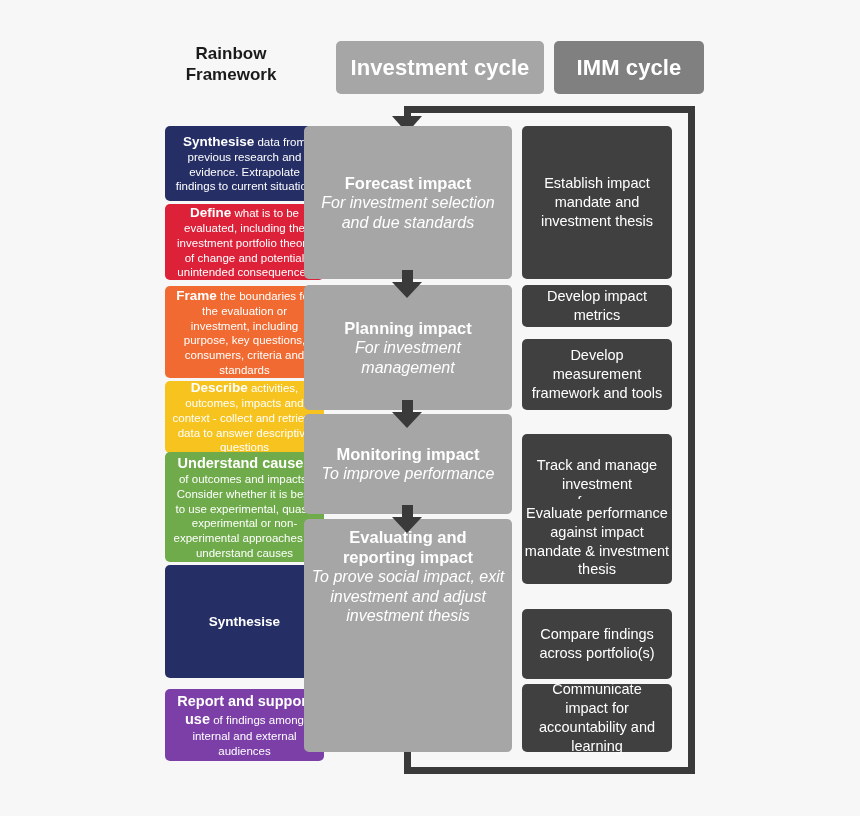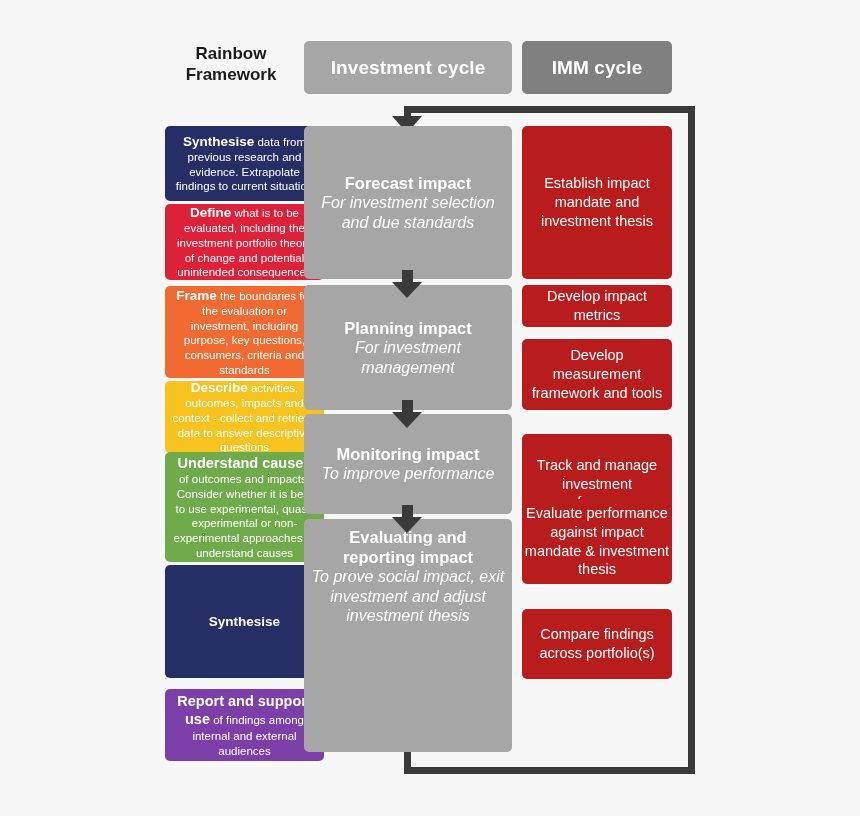--- a/index.html
+++ b/index.html
@@ -15,22 +15,22 @@
 
   
   .hdr-title{
     position:absolute;left:165px;top:43px;width:132px;
     text-align:center;font-weight:bold;font-size:17px;line-height:1.25;
     color:#1b1b1b;
   }
   .hdr-chip{
     position:absolute;
     display:flex;align-items:center;justify-content:center;
-    border-radius:5px;color:#ffffff;font-weight:bold;font-size:19px;
-    text-align:center;letter-spacing:.1px;
+    border-radius:5px;color:#ffffff;font-weight:bold;font-size:22px;
+    text-align:center;letter-spacing:.1px;margin-left:32px;
   }
   #chip-investment{left:304px;top:41px;width:208px;height:53px;background:#a6a6a6;}
   #chip-imm{left:522px;top:41px;width:150px;height:53px;background:#808080;}
 
   
   .loop-seg{position:absolute;background:#3a3a3a;}
   #loop-right {left:688px;top:106px;width:7px;height:668px;}
   #loop-bottom{left:404px;top:767px;width:291px;height:7px;}
   #loop-left-up{left:404px;top:741px;width:7px;height:33px;}
   #loop-top   {left:404px;top:106px;width:291px;height:7px;}
@@ -54,21 +54,21 @@
   .rb{left:165px;width:159px;font-size:11.5px;line-height:1.28;}
   .rb .hl{font-weight:bold;font-size:13.5px;}
   .rb.big .hl{font-size:14.5px;}
 
   
   .cc{left:304px;width:208px;background:#a6a6a6;}
   .cc .t1{font-weight:bold;font-size:16.5px;line-height:1.22;}
   .cc .t2{font-style:italic;font-size:16px;line-height:1.22;}
 
   
-  .rc{left:522px;width:150px;background:#b91c1c;font-size:14.5px;line-height:1.3;}
+  .rc{left:522px;width:150px;background:#404040;font-size:14.5px;line-height:1.3;}
 
   
   .vtick{position:absolute;left:402px;width:11px;background:#3a3a3a;}
   .vhead{
     position:absolute;left:392px;width:0;height:0;
     border-left:15px solid transparent;
     border-right:15px solid transparent;
     border-top:16px solid #3a3a3a;
   }
 </style>
@@ -183,14 +183,17 @@
   </div>
   <div class="box rc" id="rc3" style="top: 414px; height: 100px; margin-top: 20px;">
     <div class="inner">Track and manage investment performance</div>
   </div>
   <div class="box rc" id="rc4" style="top: 499px; height: 85px;">
     <div class="inner" style="padding:0 2px;">Evaluate performance against impact mandate &amp; investment thesis</div>
   </div>
   <div class="box rc" id="rc5" style="top: 609px; height: 70px;">
     <div class="inner">Compare findings across portfolio(s)</div>
   </div>
+  <div class="box rc" id="rc6" style="top: 684px; height: 68px;">
+    <div class="inner">Communicate impact for accountability and learning</div>
+  </div>
 
 </div>
 
 </body></html>

